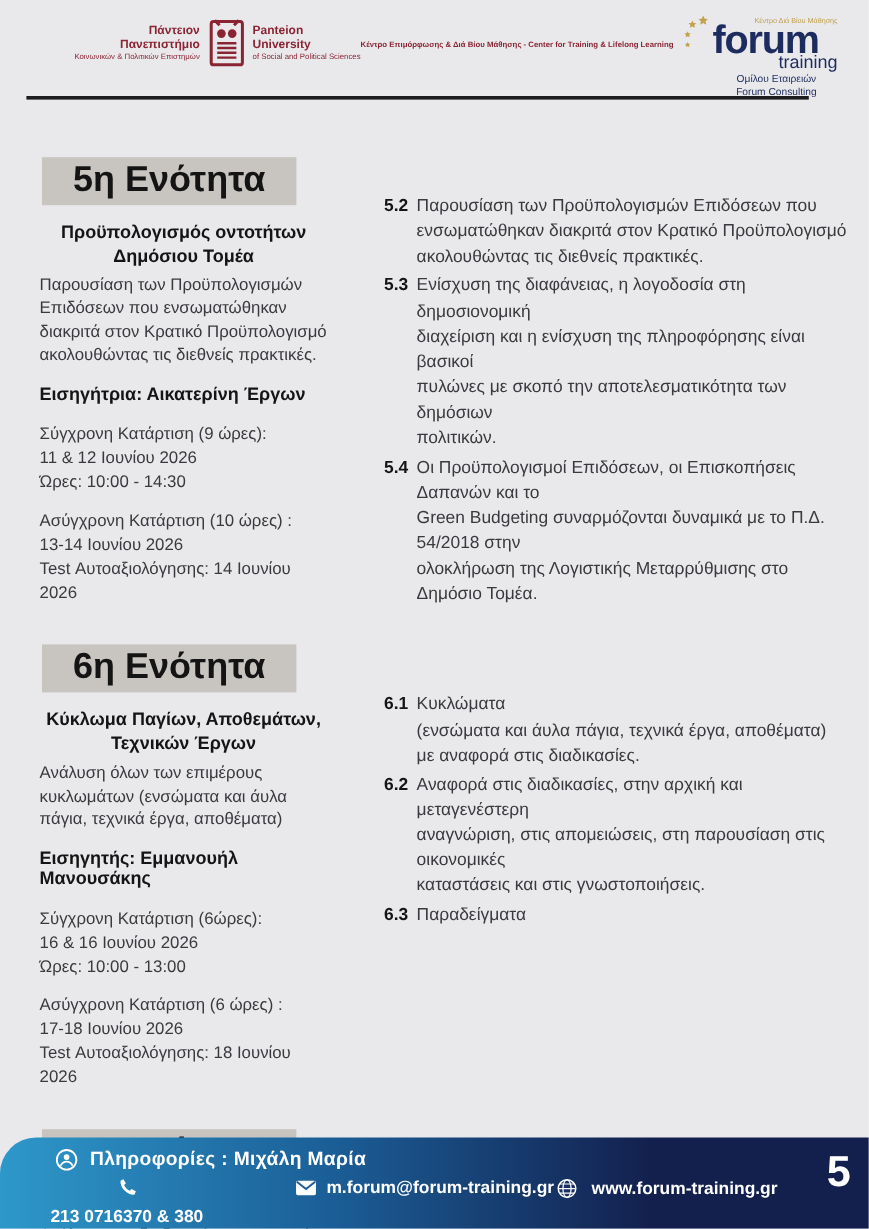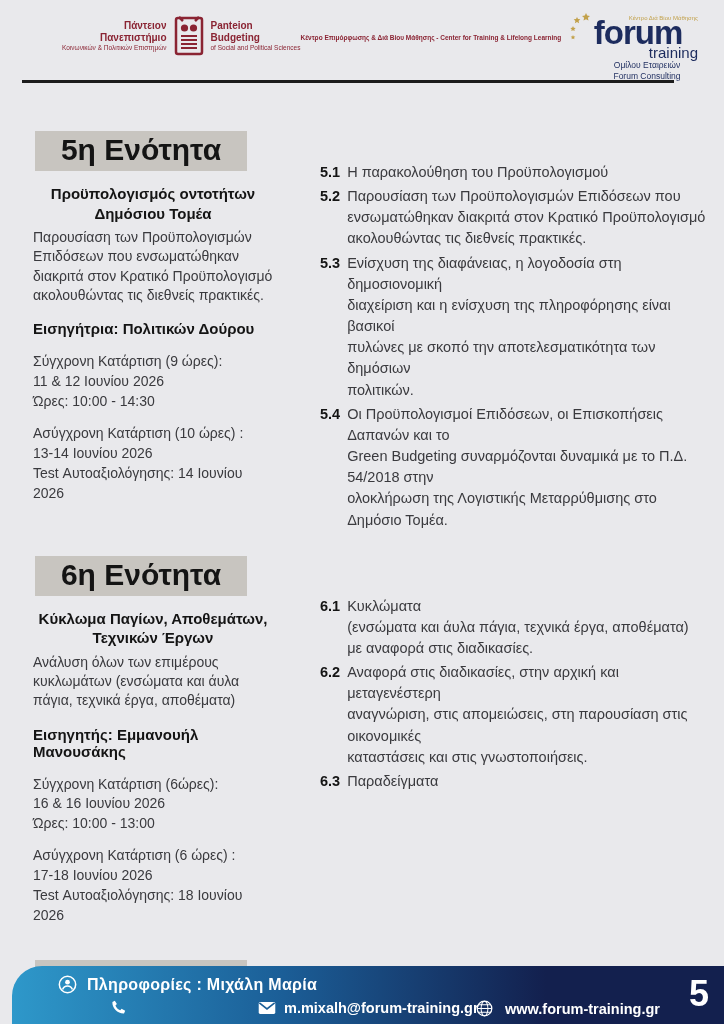--- a/index.html
+++ b/index.html
@@ -44,21 +44,21 @@
     font-size:30px;font-weight:bold;color:var(--heading_text);padding:2px 0 4px;}
   .subject{font-weight:bold;font-size:15px;color:var(--heading_text);text-align:center;line-height:1.3;margin:0 0 5px;}
   .desc{font-size:14px;color:var(--body_text);line-height:1.38;margin:0 0 15px;}
   .instructor{font-weight:bold;font-size:15px;color:var(--heading_text);margin:0 0 15px;}
   .sched{font-size:14px;color:var(--body_text);line-height:1.42;white-space:pre-line;margin:0 0 12px;}
   .topic{display:flex;font-size:14.5px;color:var(--body_text);line-height:1.46;margin-bottom:3px;}
   .tnum{font-weight:bold;color:var(--heading_text);margin-right:7px;white-space:nowrap;}
   .ttext{white-space:pre-line;}
 
   
-  .footer{position:absolute;left:12px;right:0;bottom:0;height:58px;color:#fff;
+  .footer{position:absolute;left:0;right:0;bottom:0;height:76px;color:#fff;
     background:linear-gradient(90deg,var(--footer_start) 0%,var(--footer_mid) 38%,var(--footer_end) 75%);
     border-top-left-radius:30px;}
   .f-row1{position:absolute;left:46px;top:9px;display:flex;align-items:center;gap:10px;font-weight:bold;font-size:16px;letter-spacing:.3px;}
   .f-item{position:absolute;top:34px;display:flex;align-items:center;gap:8px;font-weight:bold;font-size:14.5px;}
   .f-phone{left:42px;flex-direction:column;} .f-email{left:246px;} .f-web{left:464px;gap:12px;}
   .f-page{position:absolute;right:15px;top:7px;font-size:36px;font-weight:bold;}
   .ficon{display:inline-flex;flex:0 0 auto;}
 </style>
 </head>
 <body>
@@ -75,21 +75,21 @@
         </div>
         <svg width="32" height="42" viewBox="0 0 32 42">
           <rect x="3" y="3" width="26" height="36" rx="2" fill="none" stroke="#8a2433" stroke-width="2.5"></rect>
           <circle cx="11.5" cy="13" r="3.6" fill="#8a2433"></circle>
           <circle cx="20.5" cy="13" r="3.6" fill="#8a2433"></circle>
           <path d="M6 2 L10 6 M26 2 L22 6" stroke="#8a2433" stroke-width="2.5"></path>
           <path d="M8 21 H24 M8 25 H24 M8 29 H24 M8 33 H24" stroke="#8a2433" stroke-width="2"></path>
         </svg>
         <div class="pant-en">
           <div class="pant-l1">Panteion</div>
-          <div class="pant-l2">Budgeting</div>
+          <div class="pant-l2">University</div>
           <div class="pant-l3">of Social and Political Sciences</div>
         </div>
       </div>
       <div class="pant-sub">Κέντρο Επιμόρφωσης &amp; Διά Βίου Μάθησης - Center for Training &amp; Lifelong Learning</div>
     </div>
 
     <div class="forum">
       <svg class="forum-stars" width="34" height="30" viewBox="0 0 34 30">
         <g fill="#c2a14b">
           <path d="M16 0l1.2 2.6 2.8.3-2.1 1.9.6 2.8L16 6.2l-2.5 1.4.6-2.8L12 2.9l2.8-.3z"></path>
@@ -109,33 +109,29 @@
   </div>
   <div class="rule"></div>
 
   <div class="main">
 
     <div class="unit">
       <div class="unit-left">
         <div class="title-box">5η Ενότητα</div>
         <div class="subject">Προϋπολογισμός οντοτήτων Δημόσιου Τομέα</div>
         <div class="desc">Παρουσίαση των Προϋπολογισμών Επιδόσεων που ενσωματώθηκαν διακριτά στον Κρατικό Προϋπολογισμό ακολουθώντας τις διεθνείς πρακτικές.</div>
-        <div class="instructor">Εισηγήτρια: Πολιτικών Δούρου</div>
+        <div class="instructor">Εισηγήτρια: Αικατερίνη Έργων</div>
         <div class="sched">Σύγχρονη Κατάρτιση (9 ώρες):
 11 &amp; 12 Ιουνίου 2026
 Ώρες: 10:00 - 14:30</div>
         <div class="sched">Ασύγχρονη Κατάρτιση (10 ώρες) :
 13-14 Ιουνίου 2026
 Test Αυτοαξιολόγησης: 14 Ιουνίου 2026</div>
       </div>
       <div class="unit-right pt-s">
-        <div class="topic">
-          <span class="tnum">5.1</span>
-          <span class="ttext">Η παρακολούθηση του Προϋπολογισμού</span>
-        </div>
         <div class="topic">
           <span class="tnum">5.2</span>
           <span class="ttext">Παρουσίαση των Προϋπολογισμών Επιδόσεων που
 ενσωματώθηκαν διακριτά στον Κρατικό Προϋπολογισμό
 ακολουθώντας τις διεθνείς πρακτικές.</span>
         </div>
         <div class="topic">
           <span class="tnum">5.3</span>
           <span class="ttext">Ενίσχυση της διαφάνειας, η λογοδοσία στη δημοσιονομική
 διαχείριση και η ενίσχυση της πληροφόρησης είναι βασικοί
@@ -225,21 +221,21 @@
       <span>213 0716370 &amp; 380</span>
     </div>
 
     <div class="f-item f-email">
       <span class="ficon">
         <svg width="18" height="14" viewBox="0 0 20 15">
           <rect x="0.8" y="0.8" width="18.4" height="13.4" rx="1.6" fill="#fff"></rect>
           <path d="M1.5 1.8l8.5 6.7 8.5-6.7" fill="none" stroke="#1b5e97" stroke-width="1.8"></path>
         </svg>
       </span>
-      <span>m.mixalh@forum-training.gr</span>
+      <span>m.forum@forum-training.gr</span>
     </div>
 
     <div class="f-item f-web">
       <span class="ficon">
         <svg width="17" height="17" viewBox="0 0 20 20">
           <circle cx="10" cy="10" r="8.6" fill="none" stroke="#fff" stroke-width="1.5"></circle>
           <ellipse cx="10" cy="10" rx="4" ry="8.6" fill="none" stroke="#fff" stroke-width="1.2"></ellipse>
           <path d="M1.4 10h17.2 M2.6 5.5h14.8 M2.6 14.5h14.8" stroke="#fff" stroke-width="1.2"></path>
         </svg>
       </span>

